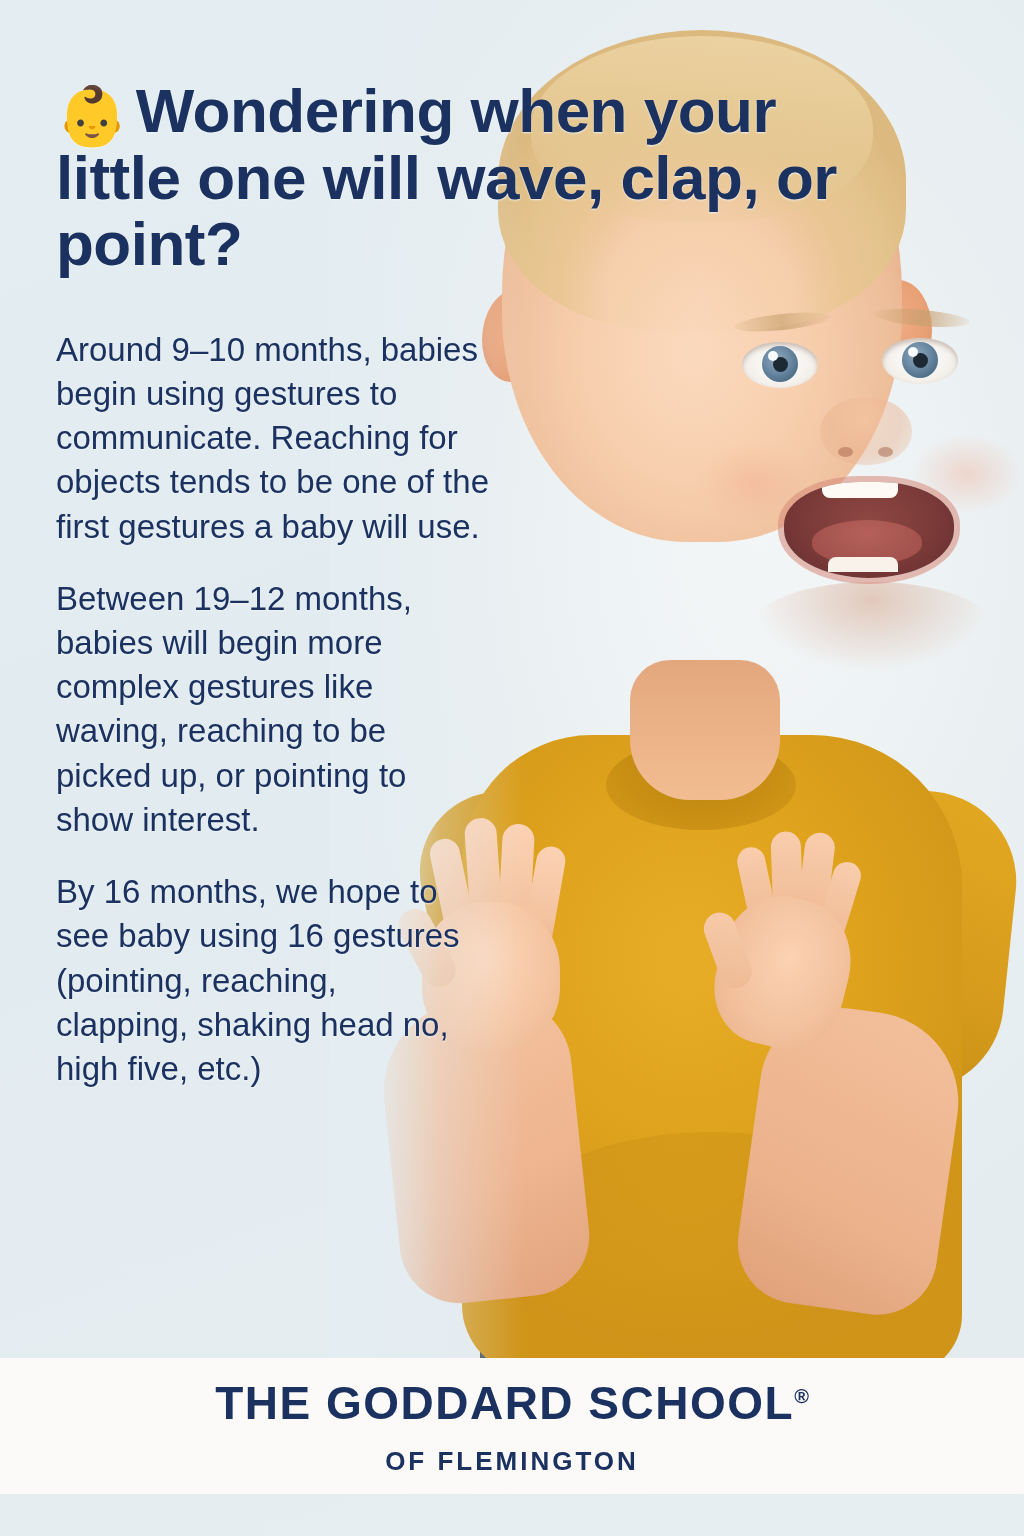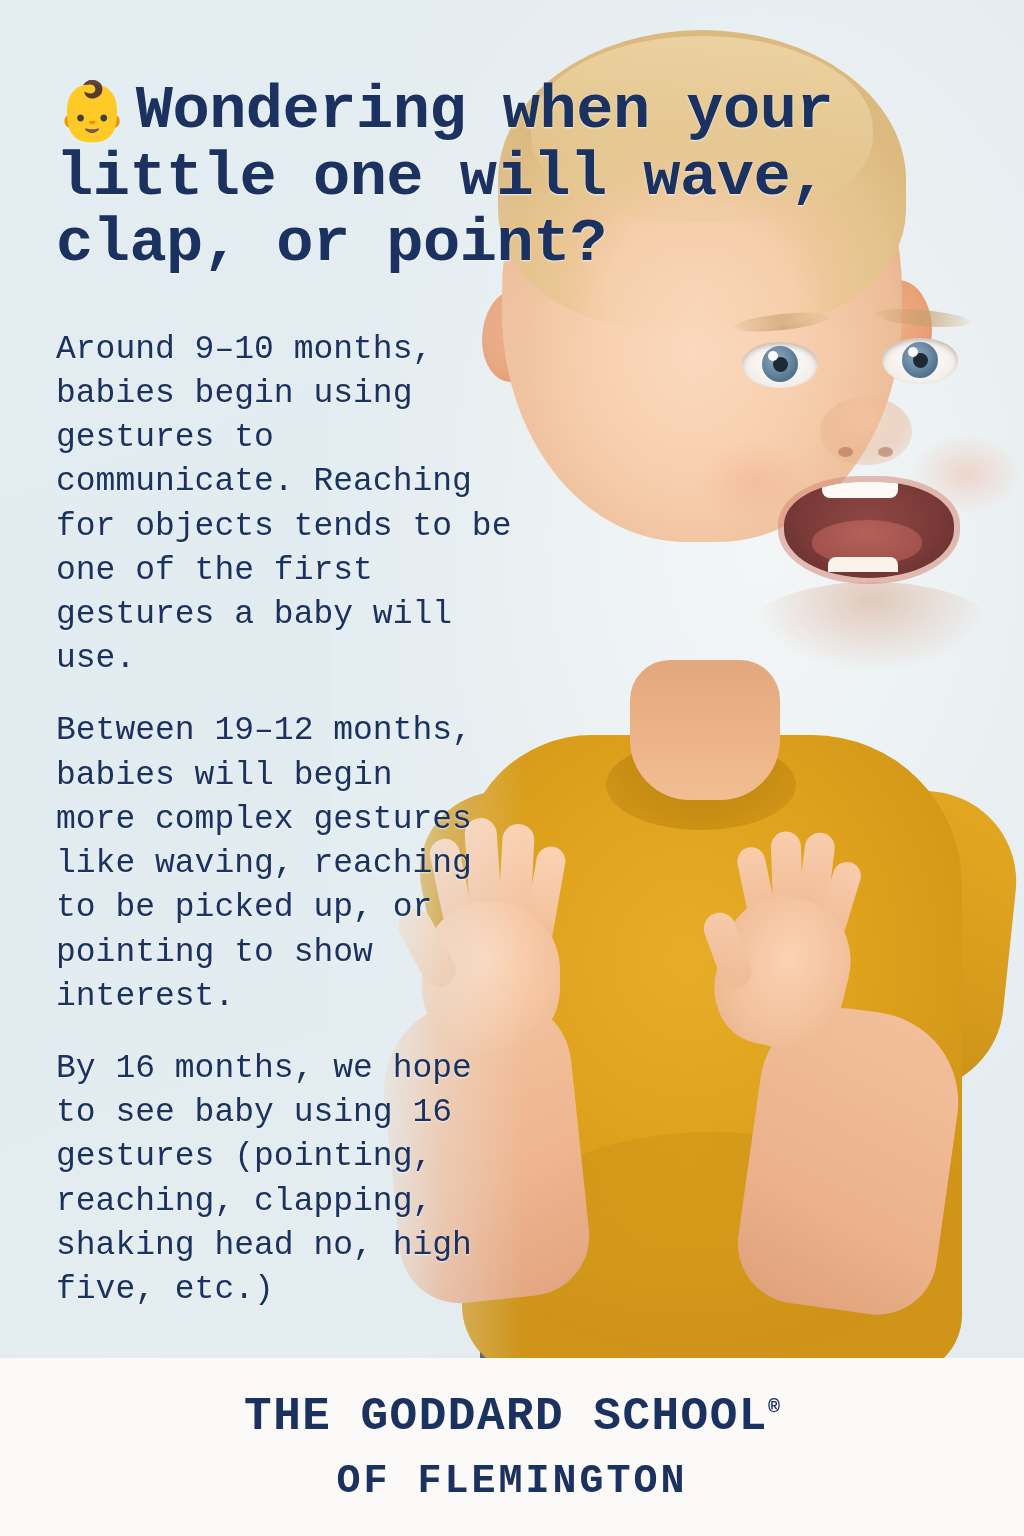--- a/index.html
+++ b/index.html
@@ -14,21 +14,20 @@
     font-family: "Liberation Sans", sans-serif;
     background: #e3ecf0;
   }
 
   .poster {
     position: relative;
     width: 1024px;
     height: 1536px;
     background: linear-gradient(160deg, #e4edf1 0%, #e2ebef 45%, #e6eef1 100%);
     overflow: hidden;
-    font-family: Liberation Mono, monospace;
   }
 
   
   .photo-stage {
     position: absolute;
     left: 330px;
     top: 0;
     width: 694px;
     height: 1358px;
     overflow: hidden;
@@ -442,21 +441,21 @@
   .para.p1 { max-width: 512px; margin-top: 35px; }
   .para.p2 { max-width: 430px; }
   .para.p3 { max-width: 420px; }
 
   
   .footer {
     position: absolute;
     left: 0;
     top: 1358px;
     width: 1024px;
-    height: 178px;
+    height: 136px;
     background: #fbfaf8;
     z-index: 70;
     display: flex;
     flex-direction: column;
     align-items: center;
     justify-content: center;
     gap: 16px;
   }
 
   .brand-main {
@@ -468,21 +467,21 @@
     position: relative;
   }
   .brand-main .reg {
     font-size: 20px;
     vertical-align: super;
     letter-spacing: 0;
     font-weight: 700;
   }
 
   .brand-sub {
-    font-size: 40px;
+    font-size: 26px;
     font-weight: 700;
     letter-spacing: 3px;
     color: #1b3160;
   }
 </style>
 </head>
 <body>
 
 <div class="poster">
 

